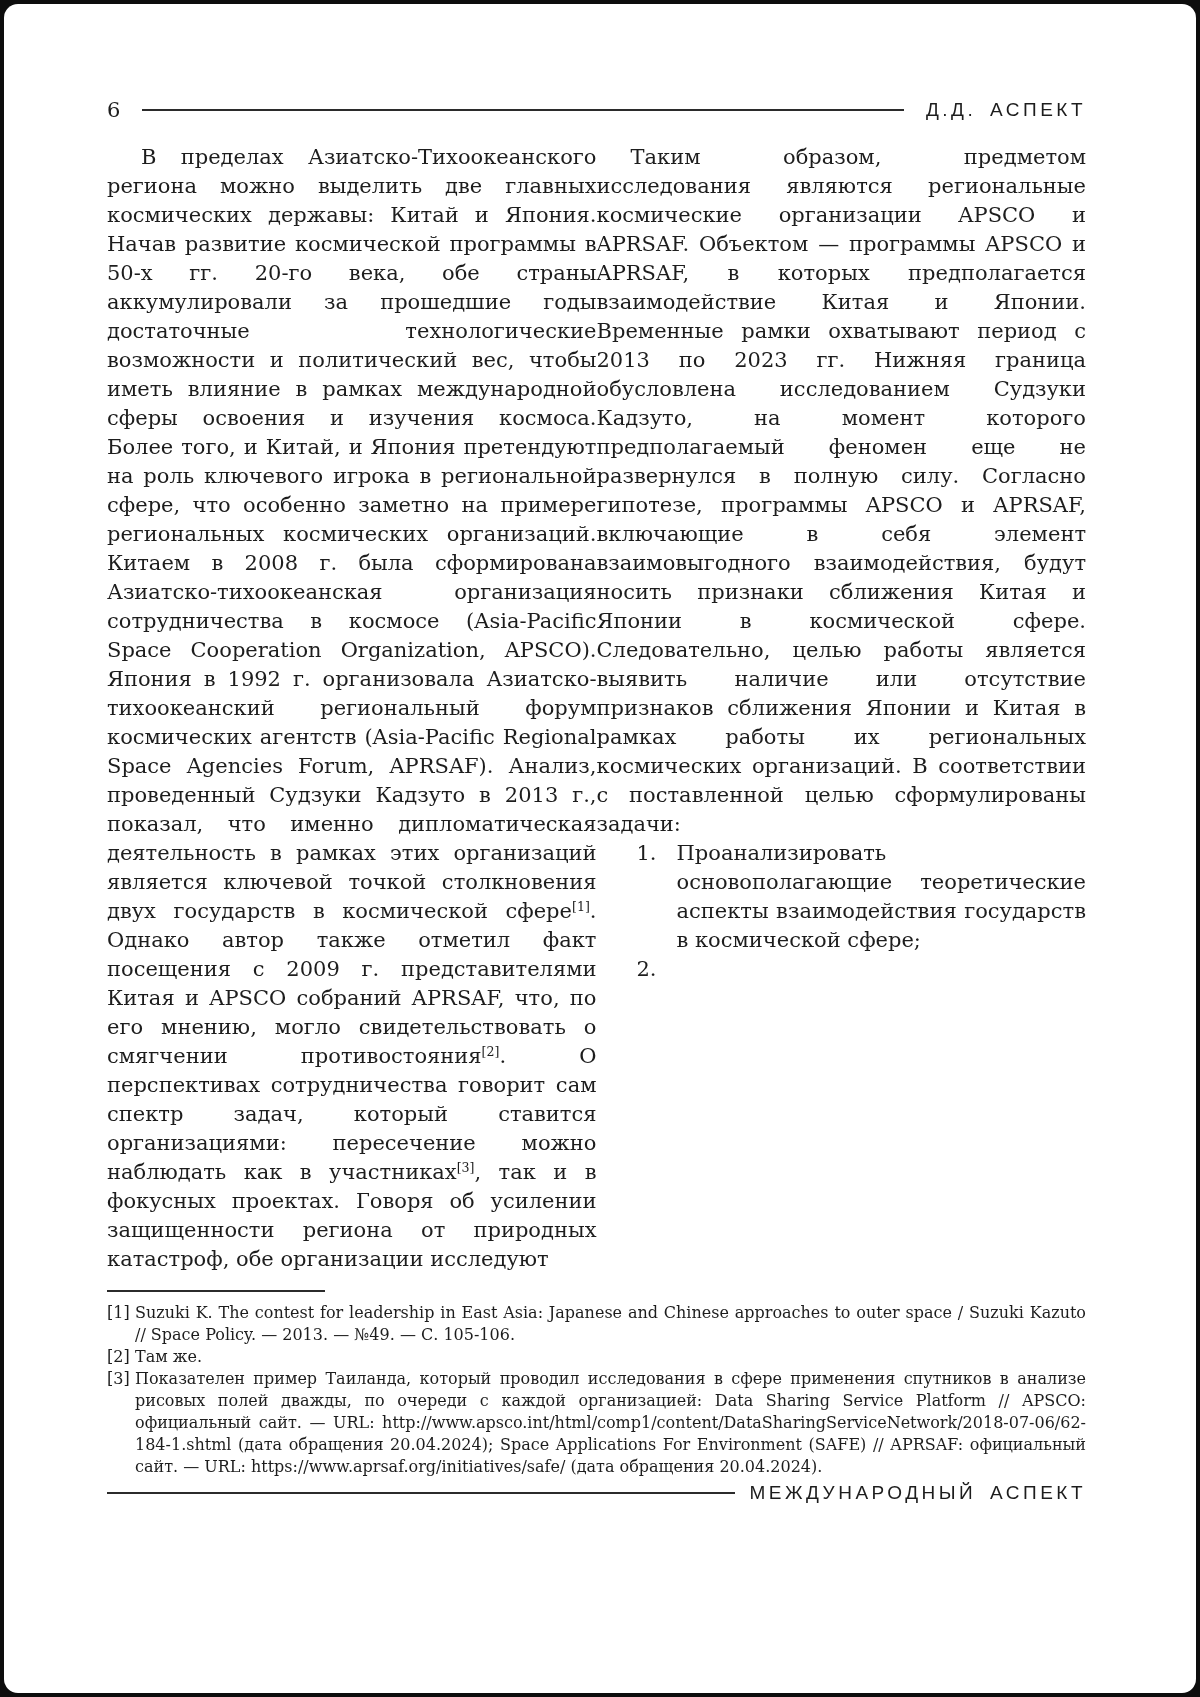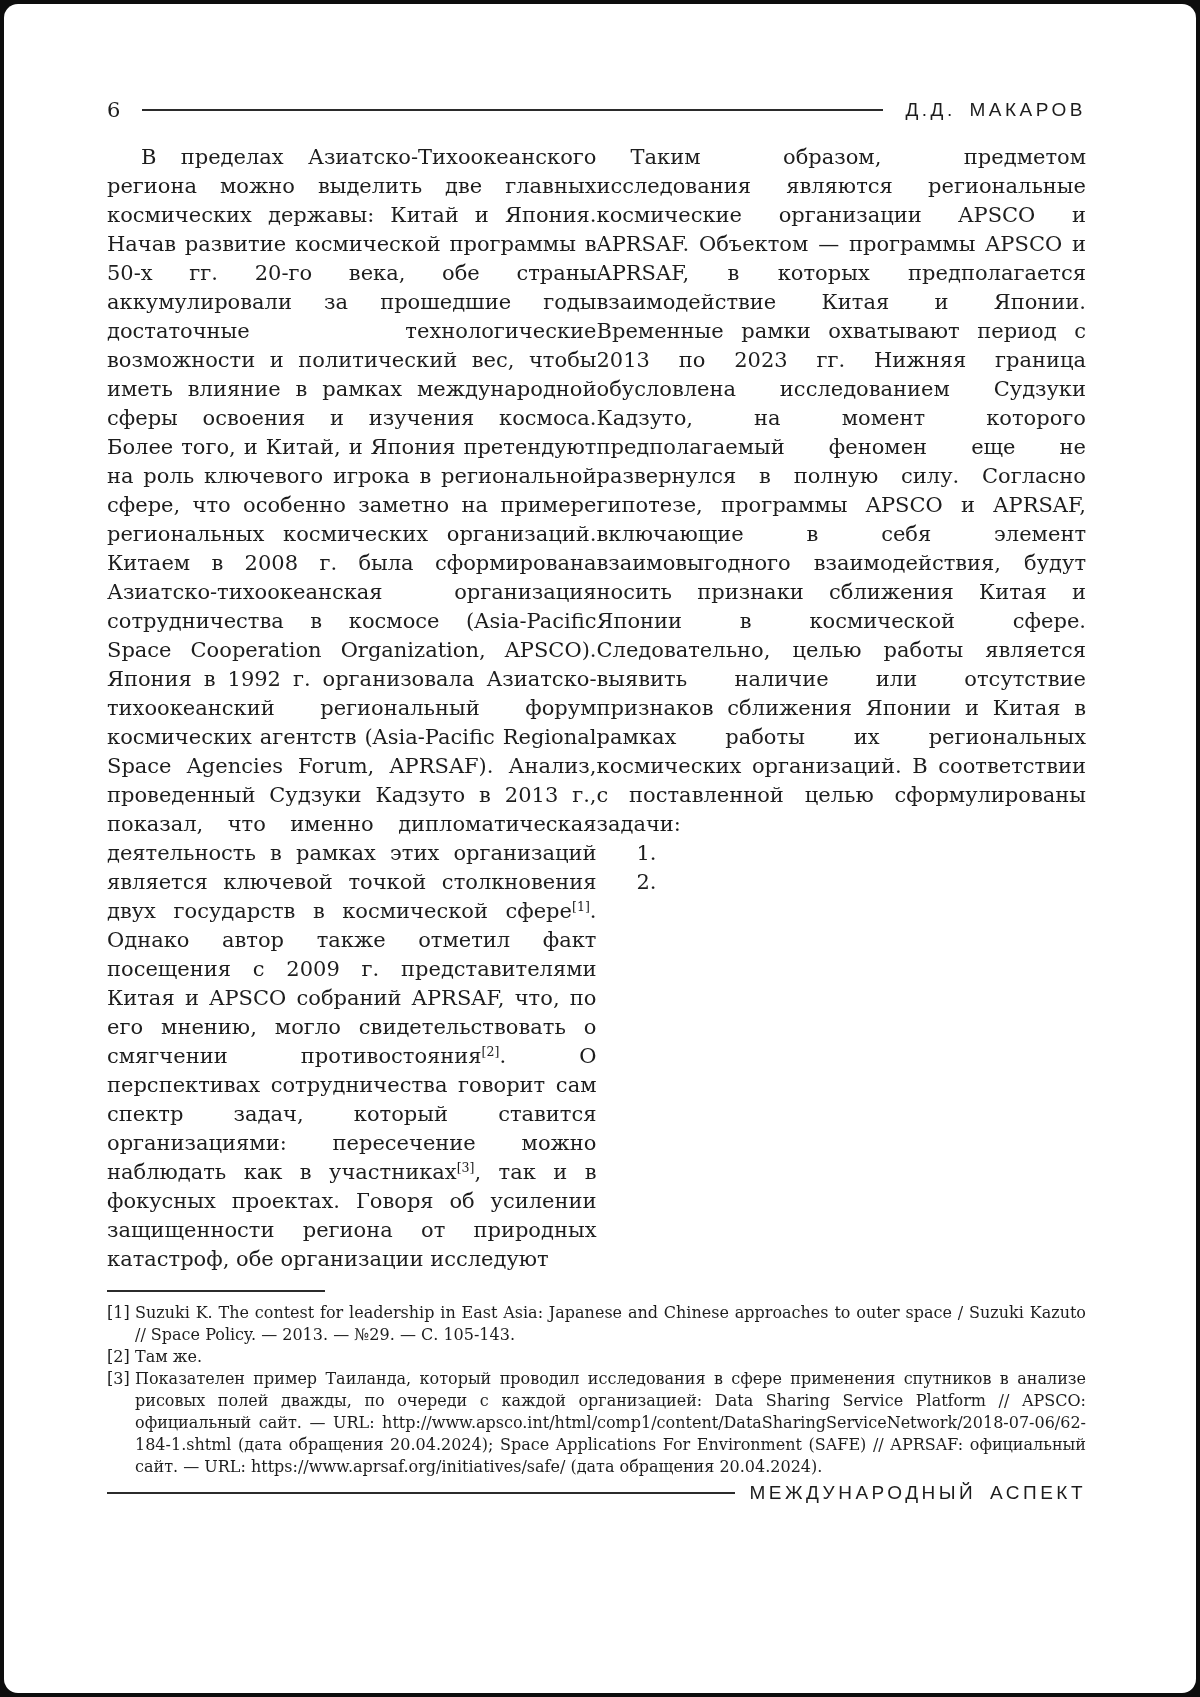--- a/index.html
+++ b/index.html
@@ -130,44 +130,45 @@
   }
 </style>
 </head>
 <body>
 
 <div class="page">
 
   <header class="header">
     <span class="page-number">6</span>
     <span class="rule"></span>
-    <span class="header-author">Д.Д. МАКАРОВ</span>
+    <span class="header-author">Д.Д. АСПЕКТ</span>
   </header>
 
   <main class="columns">
     <section class="column">
         <p class="para indent">В пределах Азиатско-Тихоокеанского региона можно выделить две главных космических державы: Китай и Япония. Начав развитие космической программы в 50-х гг. 20-го века, обе страны аккумулировали за прошедшие годы достаточные технологические возможности и политический вес, чтобы иметь влияние в рамках международной сферы освоения и изучения космоса. Более того, и Китай, и Япония претендуют на роль ключевого игрока в региональной сфере, что особенно заметно на примере региональных космических организаций. Китаем в 2008 г. была сформирована Азиатско-тихоокеанская организация сотрудничества в космосе (Asia-Pacific Space Cooperation Organization, APSCO). Япония в 1992 г. организовала Азиатско-тихоокеанский региональный форум космических агентств (Asia-Pacific Regional Space Agencies Forum, APRSAF). Анализ, проведенный Судзуки Кадзуто в 2013 г., показал, что именно дипломатическая деятельность в рамках этих организаций является ключевой точкой столкновения двух государств в космической сфере<sup class="fnref">[1]</sup>. Однако автор также отметил факт посещения с 2009 г. представителями Китая и APSCO собраний APRSAF, что, по его мнению, могло свидетельствовать о смягчении противостояния<sup class="fnref">[2]</sup>. О перспективах сотрудничества говорит сам спектр задач, который ставится организациями: пересечение можно наблюдать как в участниках<sup class="fnref">[3]</sup>, так и в фокусных проектах. Говоря об усилении защищенности региона от природных катастроф, обе организации исследуют</p>
       </section>
     <section class="column">
         <p class="para indent">Таким образом, предметом исследования являются региональные космические организации APSCO и APRSAF. Объектом — программы APSCO и APRSAF, в которых предполагается взаимодействие Китая и Японии. Временные рамки охватывают период с 2013 по 2023 гг. Нижняя граница обусловлена исследованием Судзуки Кадзуто, на момент которого предполагаемый феномен еще не развернулся в полную силу. Согласно гипотезе, программы APSCO и APRSAF, включающие в себя элемент взаимовыгодного взаимодействия, будут носить признаки сближения Китая и Японии в космической сфере. Следовательно, целью работы является выявить наличие или отсутствие признаков сближения Японии и Китая в рамках работы их региональных космических организаций. В соответствии с поставленной целью сформулированы задачи:</p>
         <div class="li">
           <span class="li-num">1.</span>
+          <span class="li-text">Проанализировать основополагающие теоретические аспекты взаимодействия государств в космической сфере;</span>
         </div>
         <div class="li">
           <span class="li-num">2.</span>
         </div>
       </section>
   </main>
 
   <div class="fn-rule"></div>
 
   <section class="footnotes">
       <div class="fn">
         <span class="fn-marker">[1]</span>
-        <span class="fn-text">Suzuki K. The contest for leadership in East Asia: Japanese and Chinese approaches to outer space / Suzuki Kazuto // Space Policy. — 2013. — №29. — С. 105-143.</span>
+        <span class="fn-text">Suzuki K. The contest for leadership in East Asia: Japanese and Chinese approaches to outer space / Suzuki Kazuto // Space Policy. — 2013. — №49. — С. 105-106.</span>
       </div>
       <div class="fn">
         <span class="fn-marker">[2]</span>
         <span class="fn-text">Там же.</span>
       </div>
       <div class="fn">
         <span class="fn-marker">[3]</span>
         <span class="fn-text">Показателен пример Таиланда, который проводил исследования в сфере применения спутников в анализе рисовых полей дважды, по очереди с каждой организацией: Data Sharing Service Platform // APSCO: официальный сайт. — URL: http://www.apsco.int/html/comp1/content/DataSharingServiceNetwork/2018-07-06/62-184-1.shtml (дата обращения 20.04.2024); Space Applications For Environment (SAFE) // APRSAF: официальный сайт. — URL: https://www.aprsaf.org/initiatives/safe/ (дата обращения 20.04.2024).</span>
       </div>
     </section>

